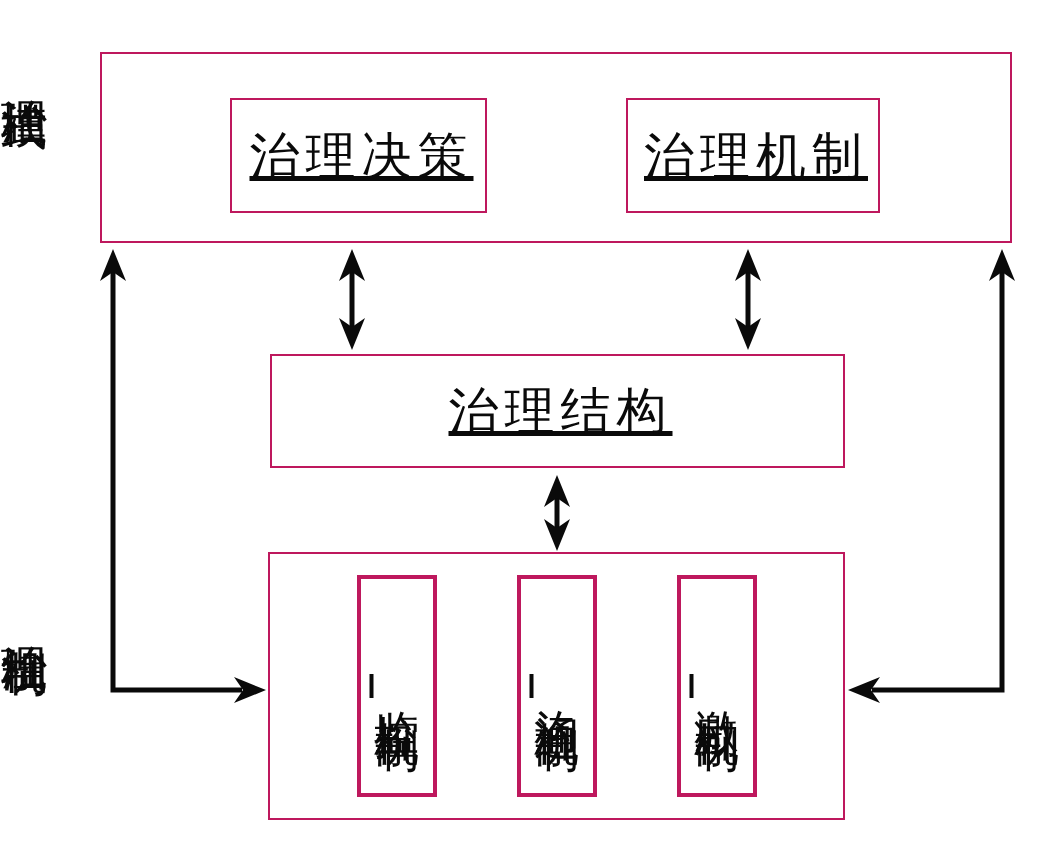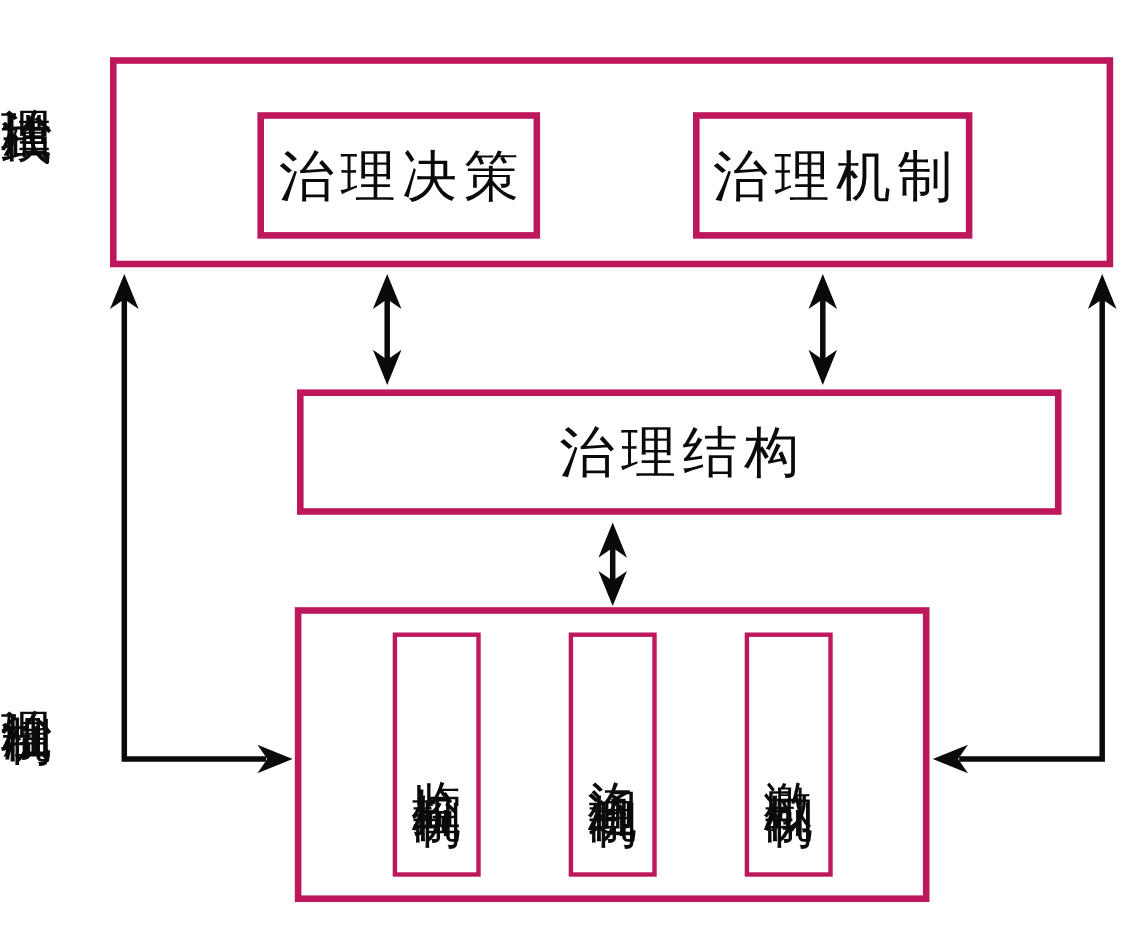--- a/index.html
+++ b/index.html
@@ -12,41 +12,42 @@
     width: 1039px;
     height: 845px;
     background: #ffffff;
     overflow: hidden;
     font-family: "DejaVu Serif", serif;
     color: #0a0a0a;
   }
   .box {
     position: absolute;
     background: #ffffff;
-    border: 6px solid #be185d;
+    border: 2px solid #be185d;
     box-sizing: border-box;
     display: flex;
     align-items: center;
     justify-content: center;
+    text-decoration: underline;
   }
   .top-outer {
     left: 100px; top: 52px;
     width: 912px; height: 191px;
   }
   .gov-decision {
     left: 228px; top: 96px;
     width: 257px; height: 115px;
   }
   .tech-decision {
     left: 624px; top: 96px;
     width: 254px; height: 115px;
   }
   .structure {
     left: 270px; top: 354px;
-    width: 695px; height: 114px;
+    width: 575px; height: 114px;
   }
   .bottom-outer {
     left: 268px; top: 552px;
     width: 577px; height: 268px;
   }
   .mech {
     width: 80px; height: 222px;
     top: 575px;
     border-width: 4px;
   }

